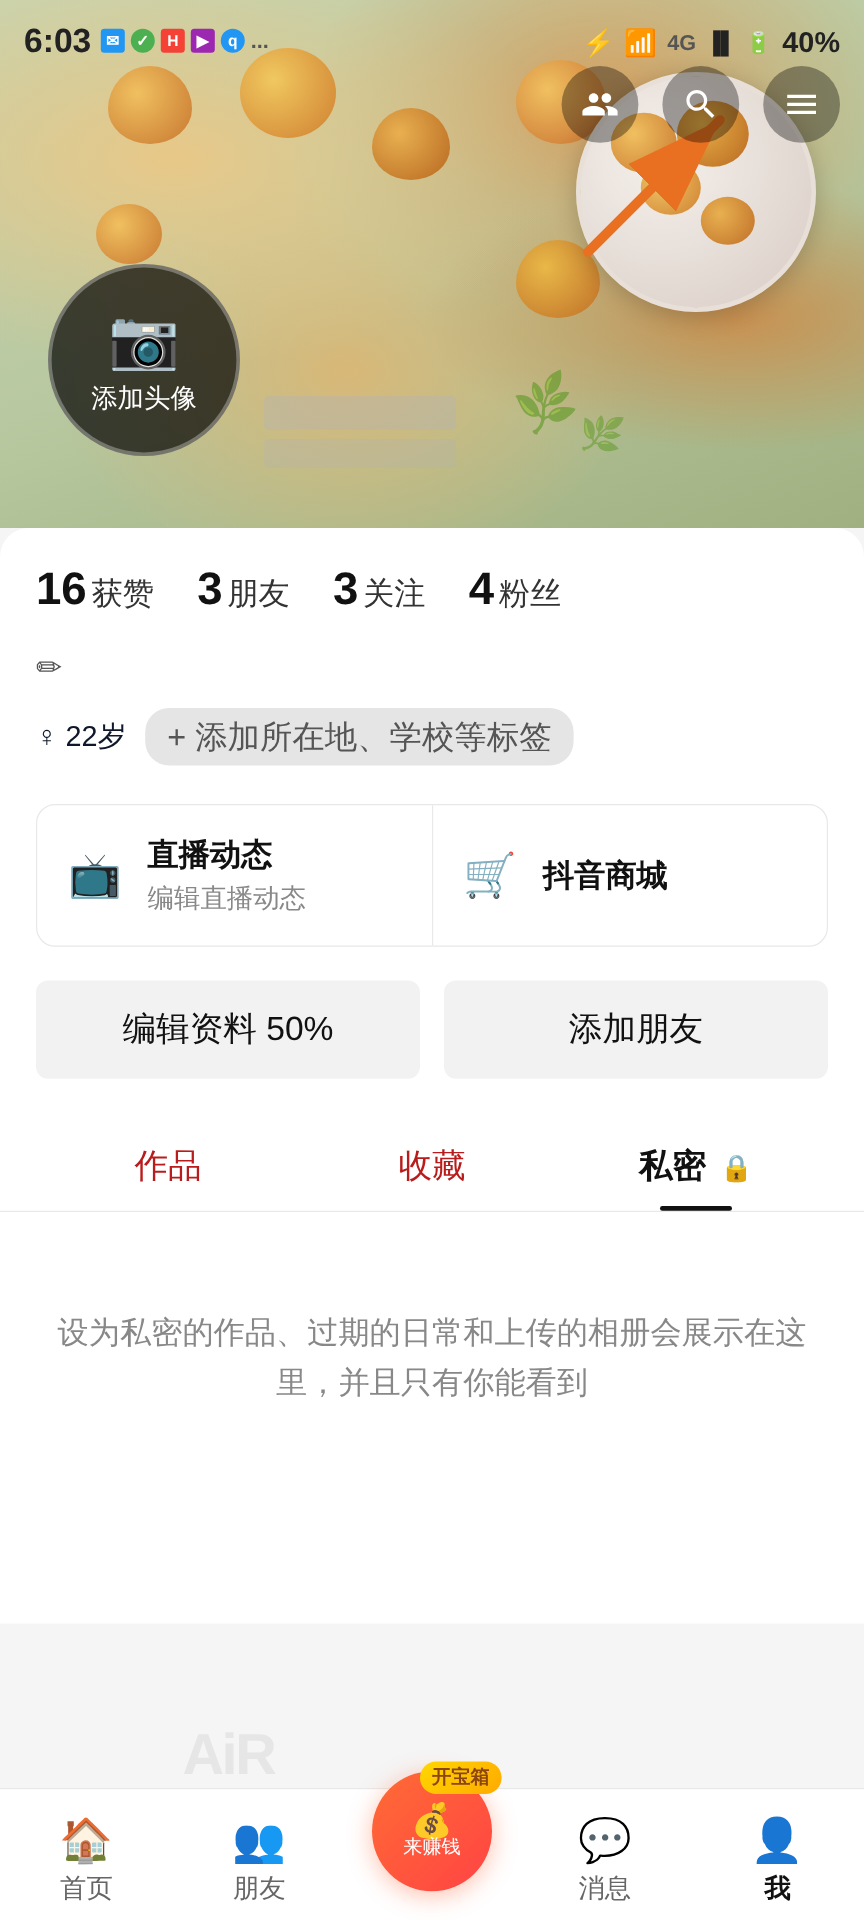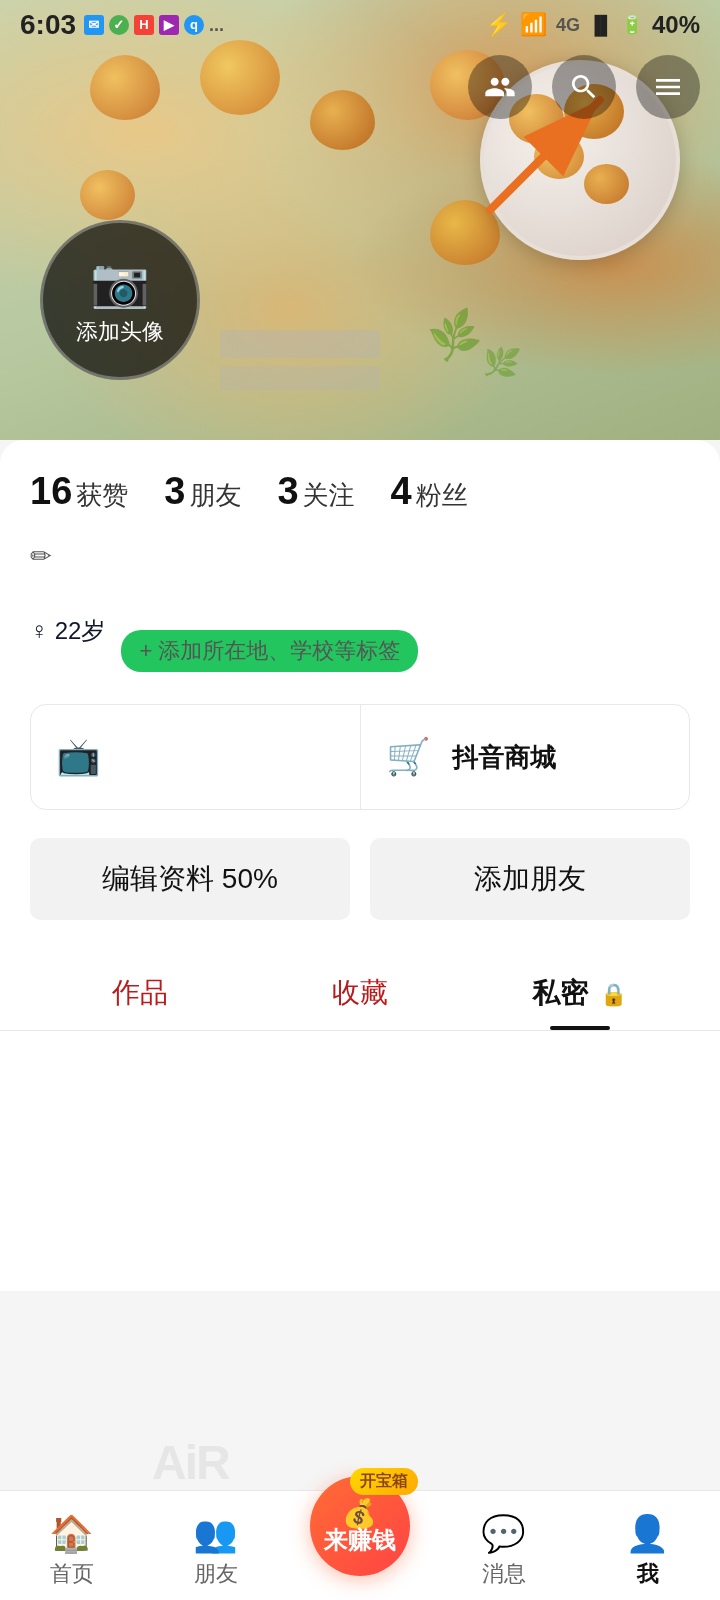--- a/index.html
+++ b/index.html
@@ -12,21 +12,21 @@
       position: relative;
       overflow-x: hidden;
     }
 
     
     .status-bar {
       position: absolute;
       top: 0; left: 0; right: 0;
       height: 50px;
       display: flex;
-      align-items: center;
+      align-items: flex-end;
       justify-content: space-between;
       padding: 0 20px;
       z-index: 100;
       color: #333;
       font-size: 26px;
       font-weight: 600;
     }
     .status-left { display: flex; align-items: center; gap: 8px; }
     .status-time { font-size: 28px; font-weight: 700; color: #222; }
     .status-right { display: flex; align-items: center; gap: 8px; font-size: 24px; color: #222; }
@@ -229,27 +229,26 @@
       display: flex;
       align-items: center;
       gap: 6px;
       font-size: 24px;
       color: #0f172a;
     }
     .tag-add {
       display: flex;
       align-items: center;
       gap: 6px;
-      font-size: 22px;
+      font-size: 27px;
       color: #555;
-      background: #22c55e;
+      background: #e5e5e5;
       border-radius: 20px;
       padding: 6px 18px;
       cursor: pointer;
-      margin-top: 40px;
     }
 
     
     .feature-row {
       display: flex;
       gap: 0;
       margin-bottom: 28px;
       border: 1px solid #e8e8e8;
       border-radius: 16px;
       overflow: hidden;
@@ -405,23 +404,23 @@
       text-align: center;
       display: flex;
       flex-direction: column;
       align-items: center;
     }
     .treasure-box {
       font-size: 28px;
       line-height: 1;
     }
     .earn-money {
-      font-size: 24px;
+      font-size: 16px;
       color: white;
-      font-weight: 700;
+      font-weight: 400;
       line-height: 1;
     }
     .open-box-badge {
       position: absolute;
       top: -8px;
       right: -8px;
       background: linear-gradient(135deg, #ffd700, #ffaa00);
       border-radius: 20px;
       padding: 3px 10px;
       font-size: 16px;
@@ -569,20 +568,24 @@
   <div class="tags-row">
     <span class="tag-gender">♀ 22岁</span>
     <span class="tag-add">+ 添加所在地、学校等标签</span>
   </div>
 
   <div class="feature-row">
     <div class="feature-card">
       <div class="feature-icon">
         <span>📺</span>
       </div>
+      <div class="feature-texts">
+        <span class="feature-title">直播动态</span>
+        <span class="feature-subtitle">编辑直播动态</span>
+      </div>
     </div>
     <div class="feature-card">
       <div class="feature-icon">
         <span>🛒</span>
       </div>
       <div class="feature-texts">
         <span class="feature-title">抖音商城</span>
       </div>
     </div>
   </div>
@@ -602,20 +605,21 @@
     <div class="tab-item active">
       <span>私密</span>
       <span class="tab-lock">🔒</span>
     </div>
   </div>
 
 </div>
 
 <div class="page-bg">
   <div class="empty-state">
+    <div class="empty-desc">设为私密的作品、过期的日常和上传的相册会展示在这里，并且只有你能看到</div>
   </div>
 </div>
 
 <div class="bottom-nav">
   <div class="nav-item">
     <span class="nav-icon">🏠</span>
     <span class="nav-label">首页</span>
   </div>
   <div class="nav-item">
     <span class="nav-icon">👥</span>

